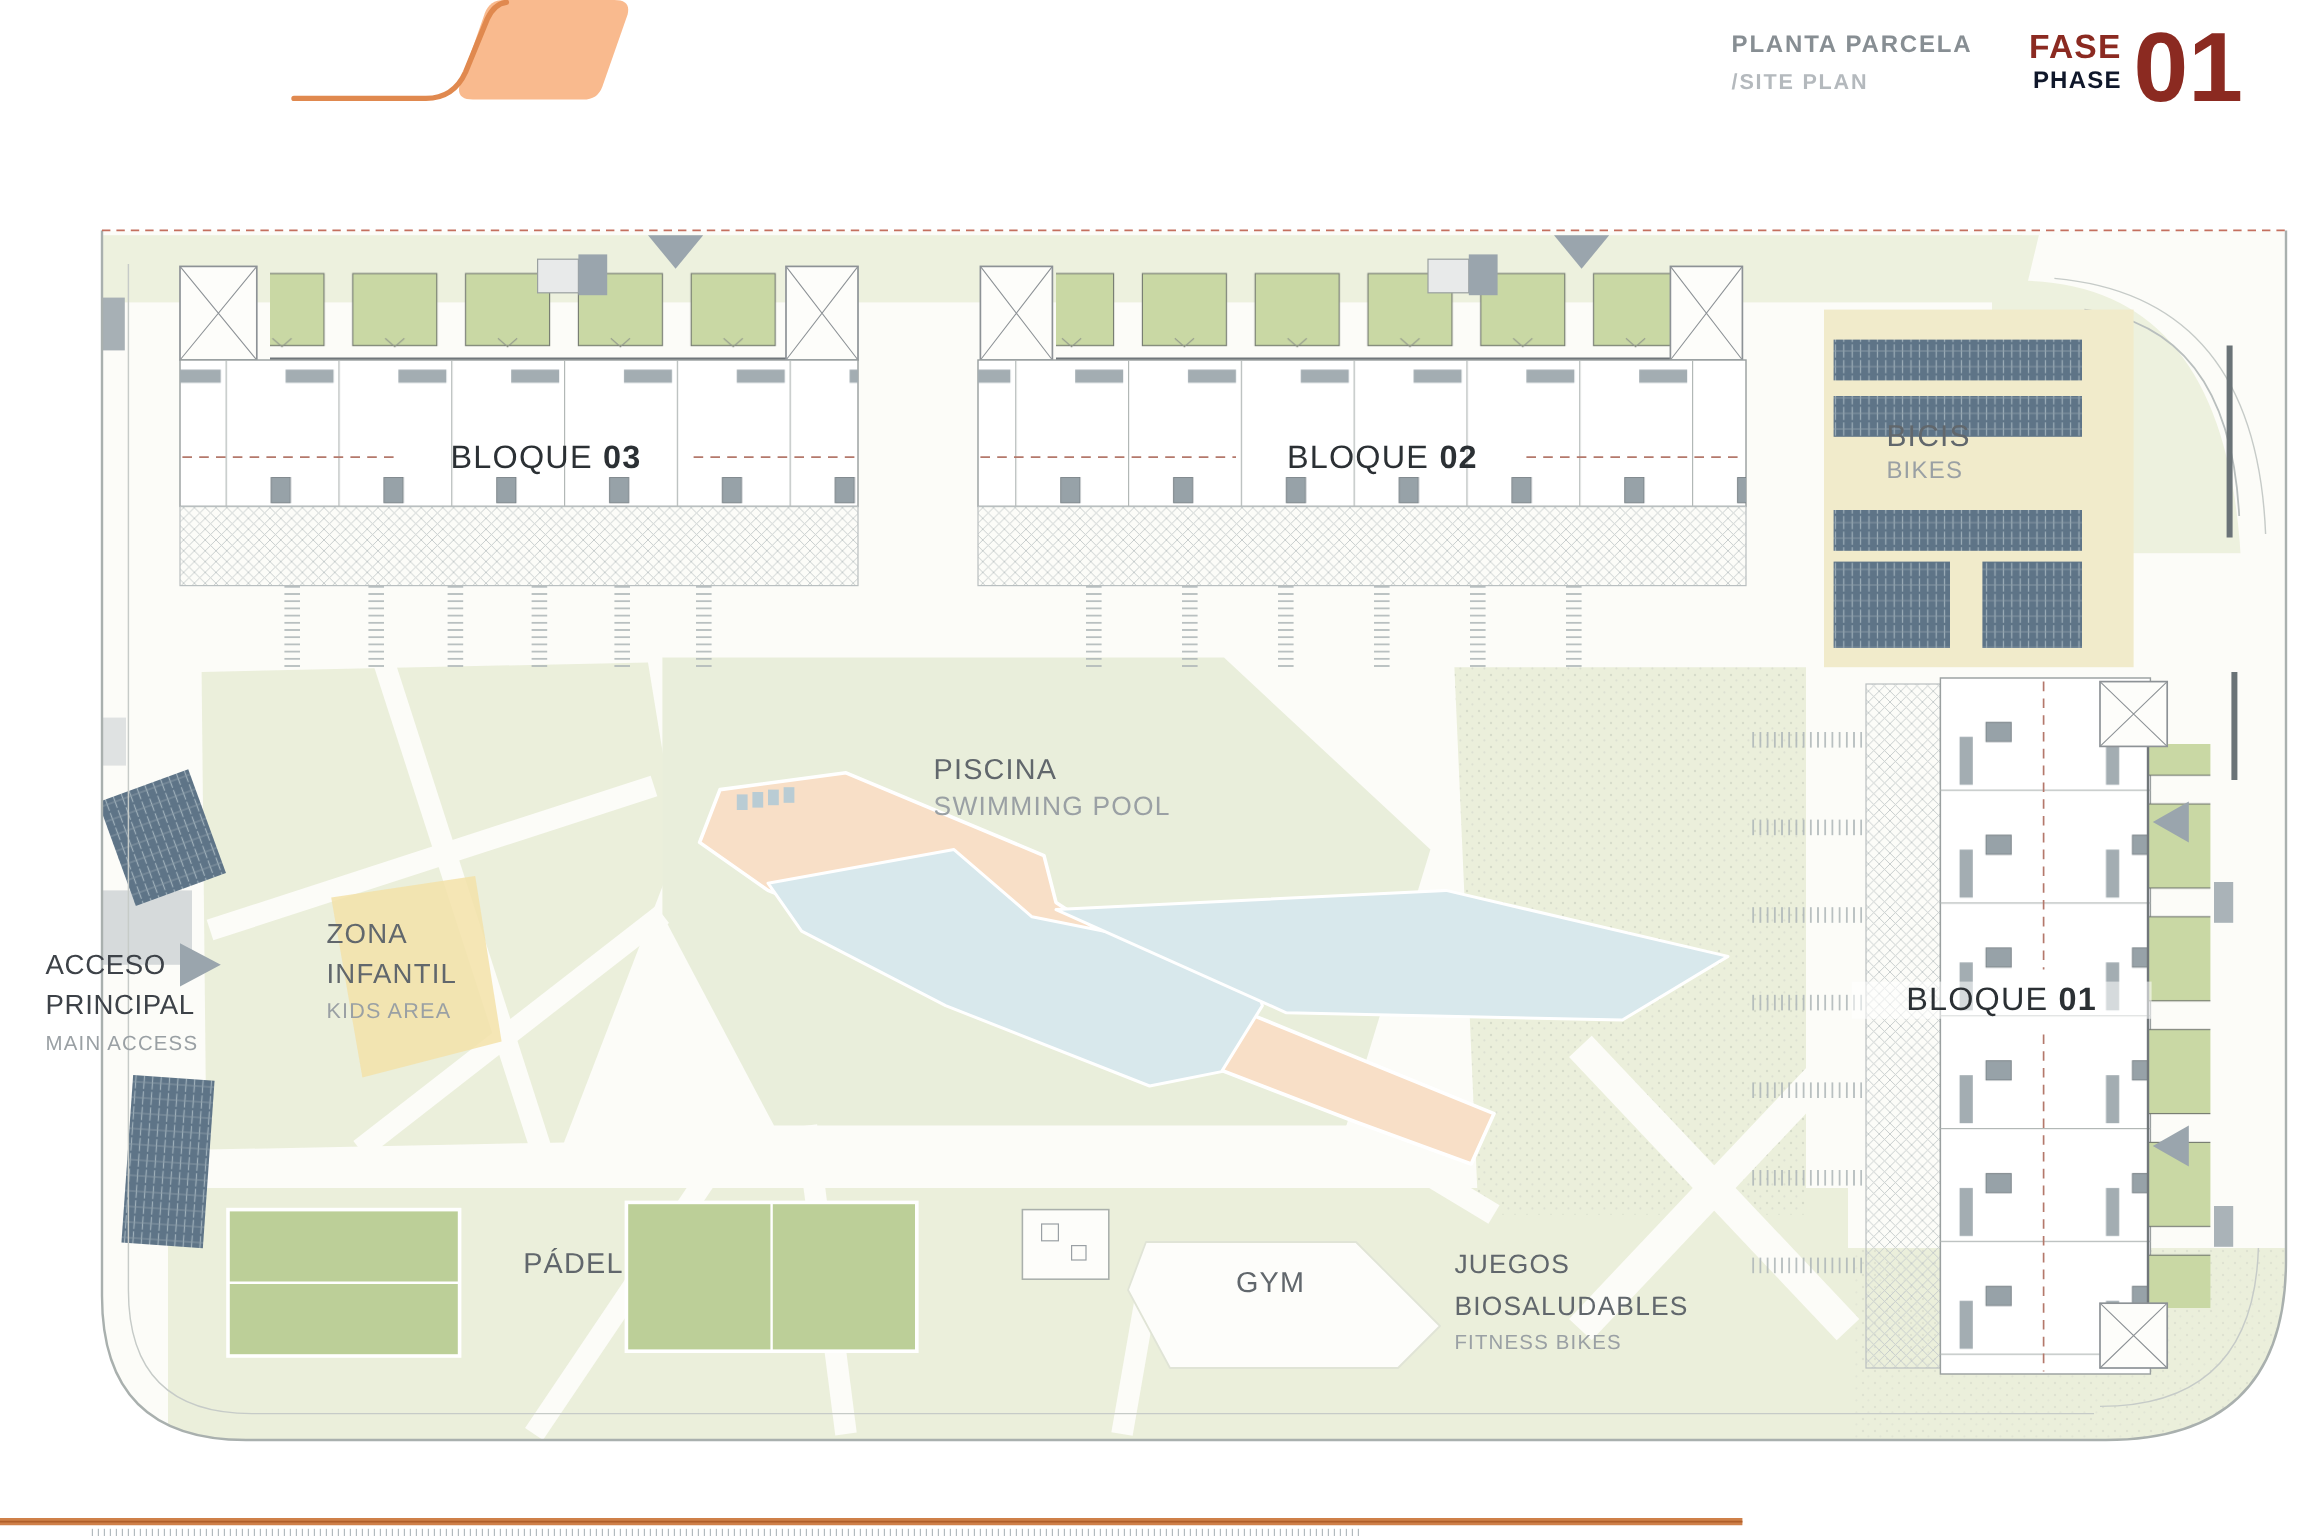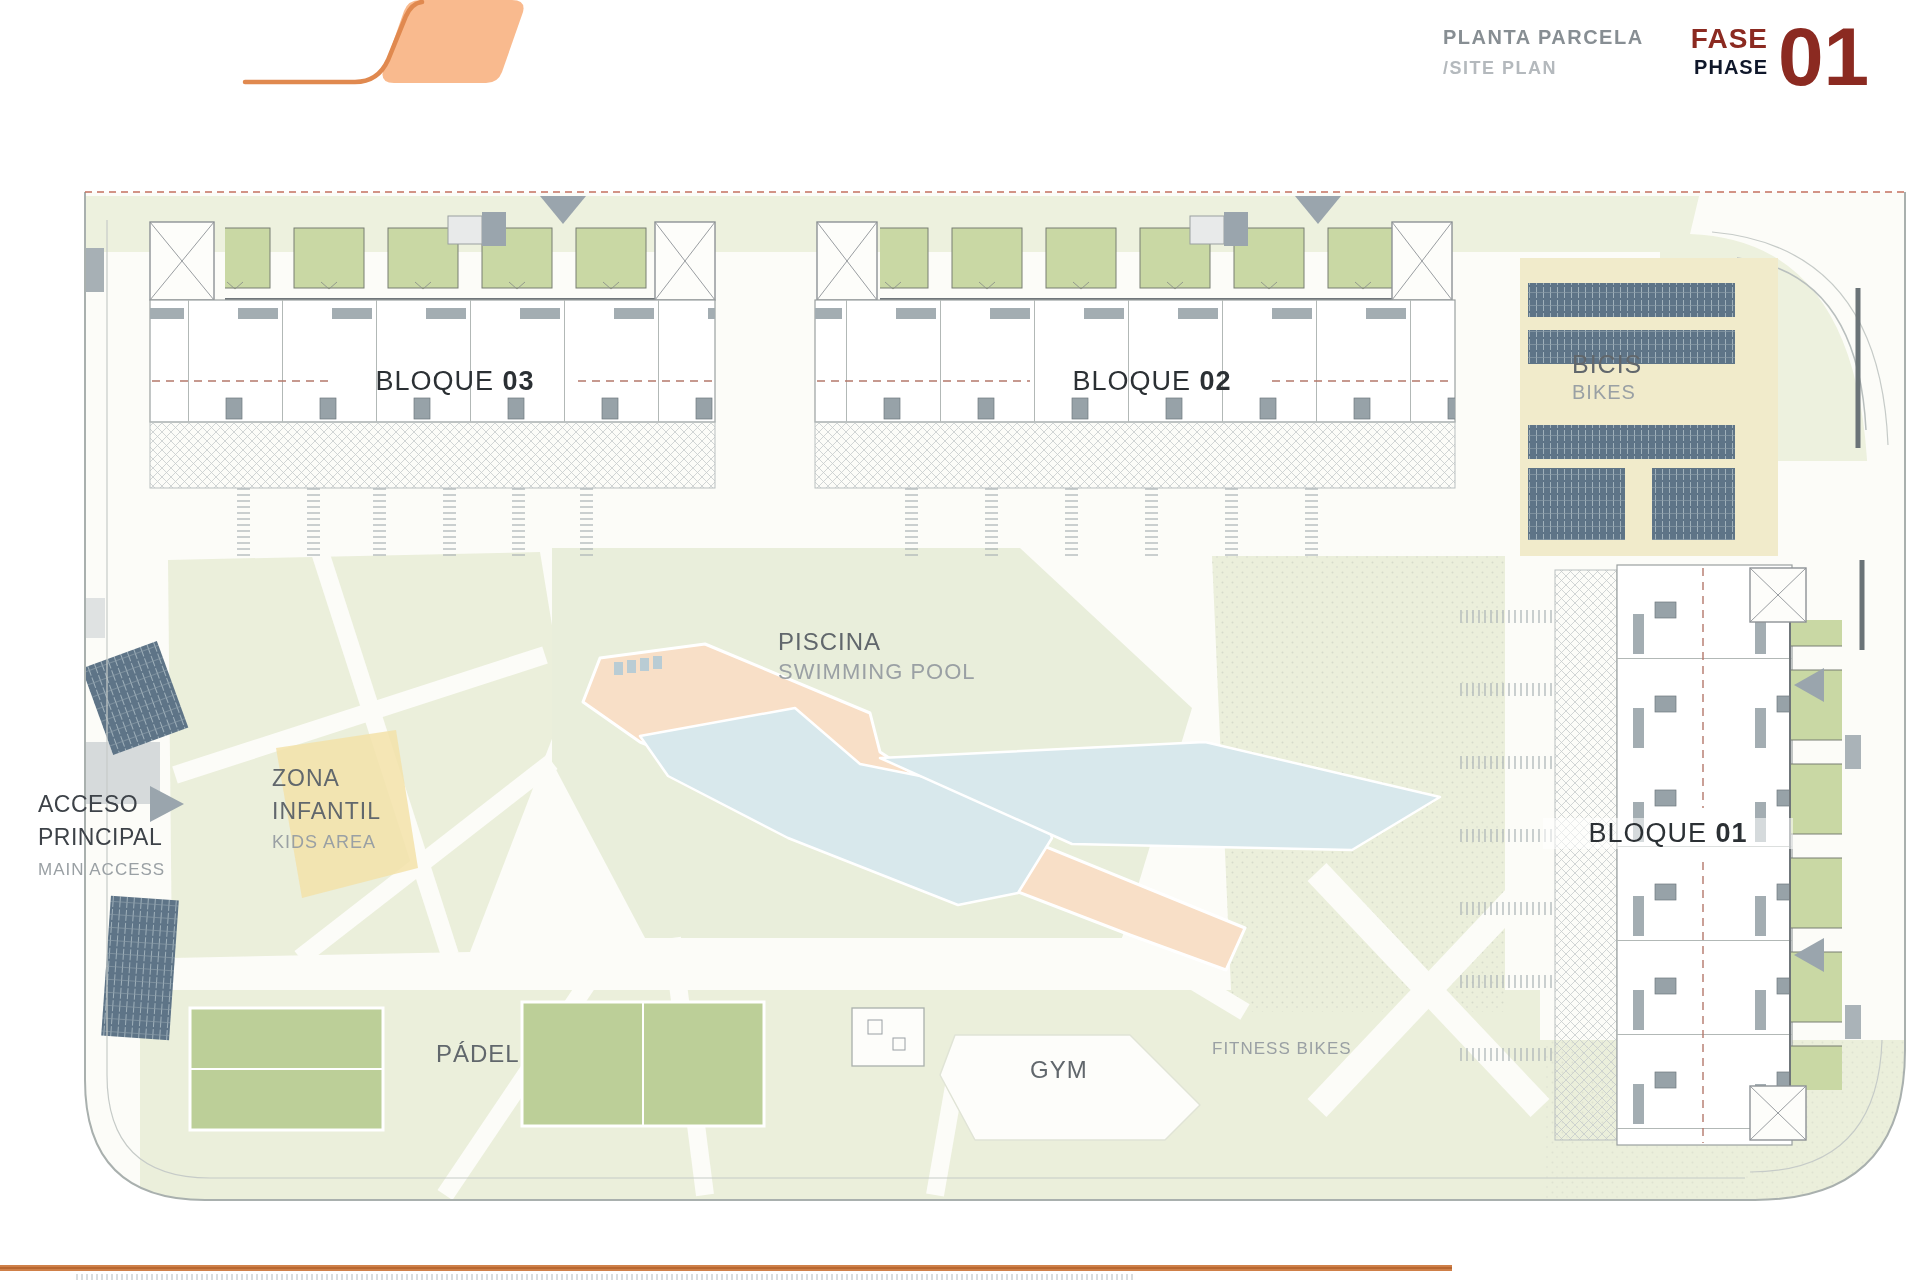--- a/index.html
+++ b/index.html
@@ -284,14 +284,18 @@
     <div>PRINCIPAL</div>
   </div>
   <div class="lbl-sub" style="font-size:17px;margin-top:6px">MAIN ACCESS</div>
 </div>
 
 <div class="lbl lbl-main" style="left:436px;top:1040px;font-size:24px">PÁDEL</div>
 
 <div class="lbl lbl-main" style="left:1030px;top:1056px;font-size:24px">GYM</div>
 
 <div class="lbl" style="left:1212px;top:1036px">
+  <div class="lbl-main" style="font-size:22px;line-height:35px">
+    <div>JUEGOS</div>
+    <div>BIOSALUDABLES</div>
+  </div>
   <div class="lbl-sub" style="font-size:17px;margin-top:3px">FITNESS BIKES</div>
 </div>
 
 </body></html>

